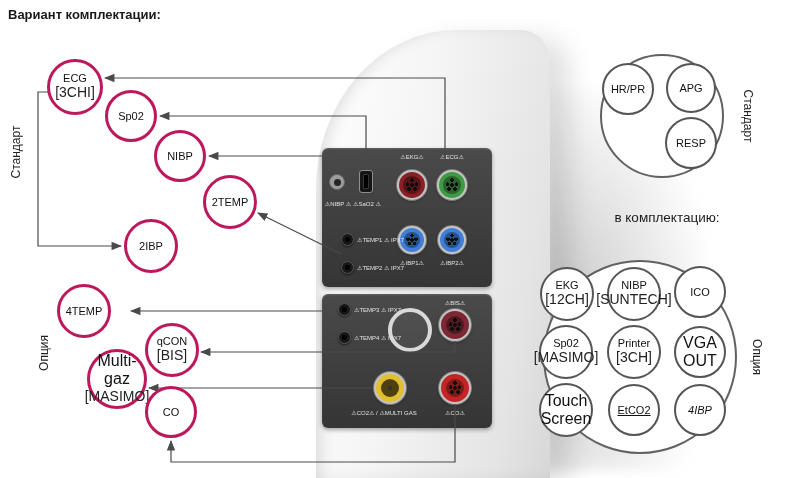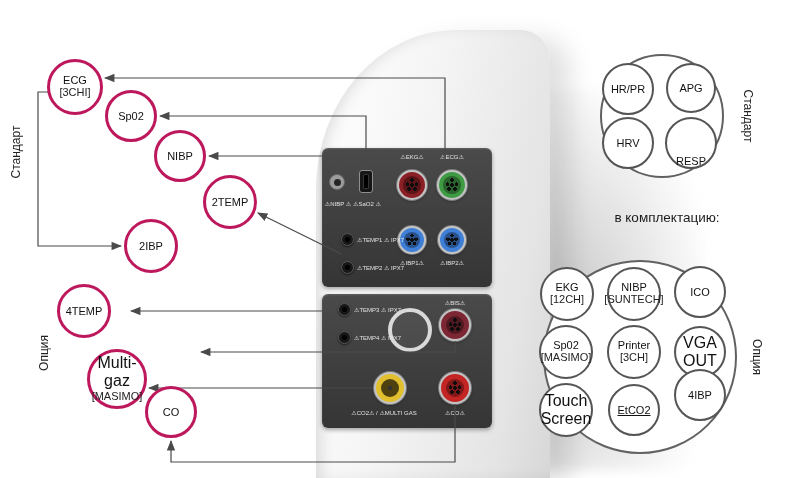--- a/index.html
+++ b/index.html
@@ -56,34 +56,35 @@
 
   .lines{position:absolute;left:0;top:0;z-index:4;pointer-events:none;}
 
   .big-circle{position:absolute;border:2px solid #616161;border-radius:50%;background:#fff;z-index:3;box-sizing:border-box;}
 
   .bubble{position:absolute;border:3px solid #be185d;border-radius:50%;background:#fff;z-index:5;
     display:flex;flex-direction:column;align-items:center;justify-content:center;text-align:center;box-sizing:border-box;}
   .bubble.thin{border-width:2px;border-color:#555;}
   .bubble .b1{font-size:11px;line-height:1.12;color:#111;}
   .bubble .b1.sm{font-size:16px;}
-  .bubble .b2{font-size:11px;line-height:1.25;color:#222;}
+  .bubble .b2{font-size:14px;line-height:1.25;color:#222;}
 
   .vlabel{position:absolute;font-size:12px;color:#222;white-space:nowrap;z-index:6;}
   .vlabel.ccw{transform:translate(-50%,-50%) rotate(-90deg);}
   .vlabel.cw{transform:translate(-50%,-50%) rotate(90deg);}
 
   .heading{position:absolute;left:547px;top:209px;width:240px;text-align:center;
     font-size:13.5px;line-height:17px;color:#1c1c1c;z-index:6;}
 </style>
 </head>
 <body>
 
 <div class="canvas">
 
+  <div class="title">Вариант комплектации:</div>
 
   <div class="photo-shadow"></div>
 
   <div class="device"></div>
 
   <div class="panel panel-top">
     <div class="conn-nibp" style="left: 7px; top: 26px; width: 16px; height: 16px; --c: #9c9c9c;"></div>
     <div class="sao2" style="left: 37px; top: 22px; --c: #161616;"></div>
     <div class="conn" style="left: 75px; top: 22px; width: 30px; height: 30px; --c: #8a2026;"></div>
     <div class="conn" style="left: 115px; top: 22px; width: 30px; height: 30px; --c: #3f9a44;"></div>
@@ -147,39 +148,40 @@
   <div class="bubble" style="left:203px;top:175px;width:54px;height:54px;">
     <span class="b1">2TEMP</span>
   </div>
   <div class="bubble" style="left:124px;top:219px;width:54px;height:54px;">
     <span class="b1">2IBP</span>
   </div>
 
   <div class="bubble" style="left:57px;top:284px;width:54px;height:54px;">
     <span class="b1">4TEMP</span>
   </div>
+  <div class="bubble" style="left:145px;top:323px;width:54px;height:54px;">
+    <span class="b1">qCON</span>
+    <span class="b2">[BIS]</span>
+  </div>
   <div class="bubble" style="left:87px;top:349px;width:60px;height:60px;">
     <span class="b1 sm">Multi-gaz</span>
     <span class="b2">[MASIMO]</span>
   </div>
   <div class="bubble" style="left:145px;top:386px;width:52px;height:52px;">
     <span class="b1">CO</span>
   </div>
 
   <div class="big-circle" style="left:600px;top:54px;width:124px;height:124px;"></div>
   <div class="bubble thin" style="left:602px;top:63px;width:52px;height:52px;">
     <span class="b1">HR/PR</span>
   </div>
   <div class="bubble thin" style="left:666px;top:63px;width:50px;height:50px;">
     <span class="b1">APG</span>
   </div>
-  <div class="bubble thin" style="left:602px;top:117px;width:52px;height:52px;">
-    <span class="b1">HRV</span>
-  </div>
-  <div class="bubble thin" style="left:665px;top:117px;width:52px;height:52px;justify-content:flex-end;">
+  <div class="bubble thin" style="left:665px;top:117px;width:52px;height:52px;">
     <span class="b1">RESP</span>
   </div>
 
   <div class="heading">
     <div>в  комплектацию:</div>
   </div>
 
   <div class="big-circle" style="left:543px;top:260px;width:194px;height:194px;"></div>
   <div class="bubble thin" style="left:540px;top:267px;width:54px;height:54px;">
     <span class="b1">EKG</span>
@@ -203,21 +205,21 @@
   <div class="bubble thin" style="left:674px;top:326px;width:52px;height:52px;">
     <span class="b1 sm">VGA OUT</span>
   </div>
   <div class="bubble thin" style="left:539px;top:383px;width:54px;height:54px;">
     <span class="b1 sm">Touch</span>
     <span class="b1 sm">Screen</span>
   </div>
   <div class="bubble thin" style="left:608px;top:384px;width:52px;height:52px;text-decoration:underline;">
     <span class="b1">EtCO2</span>
   </div>
-  <div class="bubble thin" style="left:674px;top:369px;width:52px;height:52px;">
+  <div class="bubble thin" style="left:674px;top:384px;width:52px;height:52px;font-style:italic;">
     <span class="b1">4IBP</span>
   </div>
 
   <div class="vlabel ccw" style="left:16px;top:152px;">Стандарт</div>
   <div class="vlabel ccw" style="left:44px;top:353px;">Опция</div>
   <div class="vlabel cw" style="left:748px;top:116px;">Стандарт</div>
   <div class="vlabel cw" style="left:757px;top:357px;">Опция</div>
 
 </div>
 

